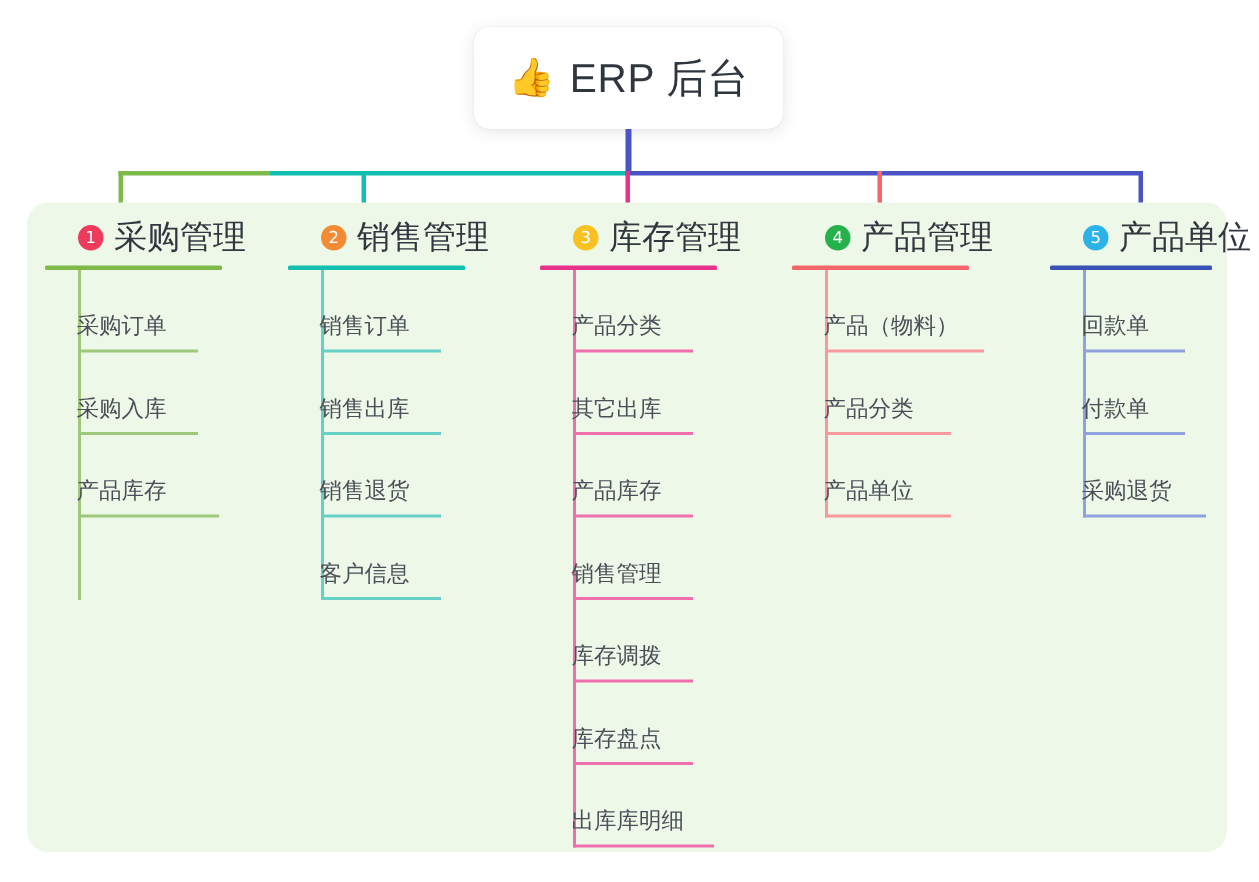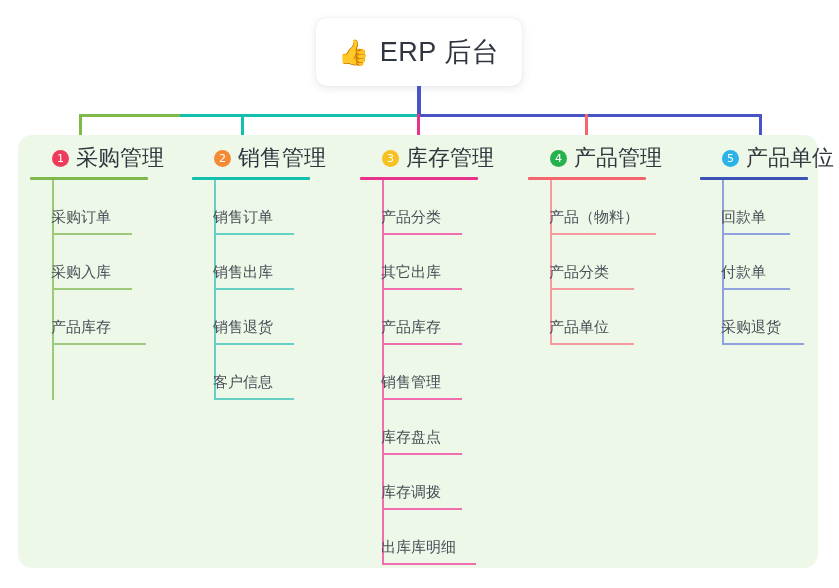--- a/index.html
+++ b/index.html
@@ -217,25 +217,25 @@
     </div>
     <div class="leaf">
       <span class="leaf-label">产品库存</span>
       <span class="leaf-rule" style="width: 80px; background: rgb(239, 110, 174);"></span>
     </div>
     <div class="leaf">
       <span class="leaf-label">销售管理</span>
       <span class="leaf-rule" style="width: 80px; background: rgb(239, 110, 174);"></span>
     </div>
     <div class="leaf">
+      <span class="leaf-label">库存调拨</span>
+      <span class="leaf-rule" style="width: 80px; background: rgb(239, 110, 174);"></span>
+    </div>
+    <div class="leaf">
       <span class="leaf-label">库存盘点</span>
-      <span class="leaf-rule" style="width: 80px; background: rgb(239, 110, 174);"></span>
-    </div>
-    <div class="leaf">
-      <span class="leaf-label">库存调拨</span>
       <span class="leaf-rule" style="width: 80px; background: rgb(239, 110, 174);"></span>
     </div>
     <div class="leaf">
       <span class="leaf-label">出库库明细</span>
       <span class="leaf-rule" style="width: 94px; background: rgb(239, 110, 174);"></span>
     </div>
   </div>
 </div>
 
 <div class="column" id="col-3" style="left:528px; width:170px;">

